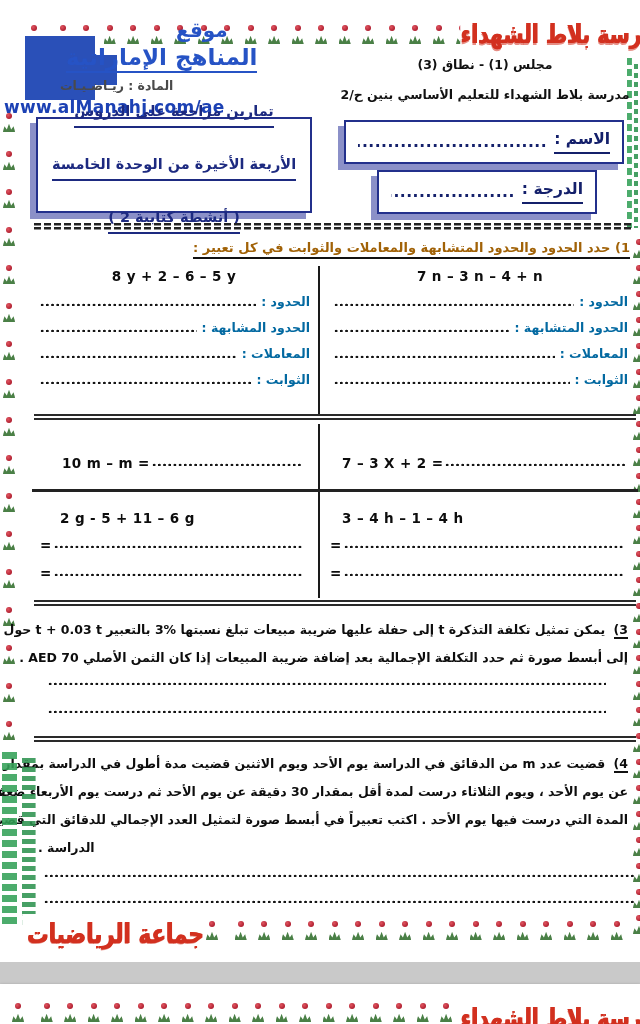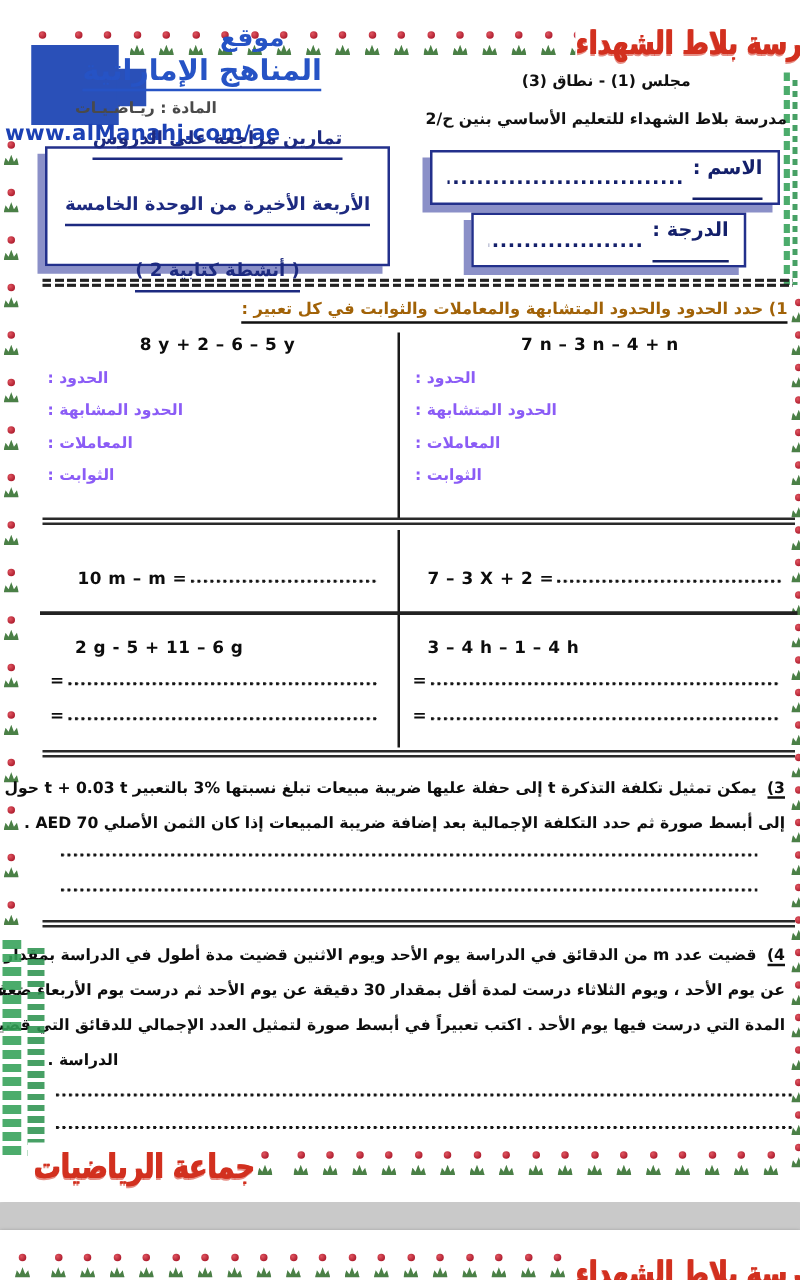--- a/index.html
+++ b/index.html
@@ -46,38 +46,38 @@
   #wm-url{position:absolute;left:4px;top:97px;font-size:17px;font-weight:bold;color:#1c41b4;letter-spacing:.3px;}
 
   .shadowbox{position:absolute;background:#fff;border:2.5px solid #23308c;box-shadow:-6px 6px 0 0 #8b90c8;}
   #titlebox{left:36px;top:117px;width:276px;height:96px;display:flex;flex-direction:column;
     align-items:center;justify-content:center;direction:rtl;color:#1d2a80;font-weight:bold;font-size:14.5px;line-height:29px;gap:22px;}
   #titlebox span{border-bottom:2px solid #1d2a80;white-space:nowrap;}
   #namebox{left:344px;top:120px;width:280px;height:44px;}
   #gradebox{left:377px;top:170px;width:220px;height:44px;}
   .fieldrow{display:flex;direction:rtl;align-items:center;height:100%;padding:0 12px;gap:7px;
     color:#14206b;font-weight:bold;font-size:15.5px;}
-  .fieldrow .u{border-bottom:2px solid #14206b;padding-bottom:15px;white-space:nowrap;}
+  .fieldrow .u{border-bottom:2px solid #14206b;padding-bottom:4px;white-space:nowrap;}
   .fieldrow .fdots{overflow:hidden;white-space:nowrap;letter-spacing:.5px;color:#14206b;}
 
   
   .sep-eq{position:absolute;left:34px;width:600px;height:7px;
     background-image:repeating-linear-gradient(90deg,#222 0 7px,transparent 7px 10px),
                      repeating-linear-gradient(90deg,#222 0 7px,transparent 7px 10px);
     background-size:100% 2.5px;background-position:0 0,0 4px;background-repeat:no-repeat;}
   .sep2{position:absolute;left:34px;width:602px;height:6px;border-top:2px solid #2a2a2a;border-bottom:2px solid #2a2a2a;}
   .hline{position:absolute;left:32px;top:489px;width:606px;height:2.5px;background:#222;}
   .vline{position:absolute;width:2px;background:#1a1a1a;}
 
   
   .qhead{position:absolute;right:10px;direction:rtl;text-align:left;font-weight:bold;font-size:13px;color:#a16207;}
   .qhead .uall{border-bottom:2px solid #111;padding-bottom:2px;white-space:nowrap;}
   .col{position:absolute;top:268px;}
   .expr{direction:ltr;text-align:center;font-weight:bold;font-size:13.5px;color:#0d0d0d;height:26px;letter-spacing:.4px;}
-  .lblrow{display:flex;direction:rtl;align-items:flex-end;height:26px;font-weight:bold;font-size:12.5px;color:#8b5cf6;flex-direction:column;}
+  .lblrow{display:flex;direction:rtl;height:26px;font-weight:bold;font-size:12.5px;color:#0369a1;}
   .lbl{white-space:nowrap;}
   .dots{background-image:radial-gradient(circle at 2px 2px,#141414 1.25px,transparent 1.55px);
     background-size:5.2px 4.2px;background-repeat:repeat-x;background-position:left bottom;}
   .dotfill{flex:1;height:13px;margin:0 5px 4px 2px;}
   .dotline{position:absolute;height:6px;}
   .exprrow{position:absolute;display:flex;direction:ltr;align-items:flex-end;font-weight:bold;font-size:13.5px;color:#0d0d0d;letter-spacing:.4px;}
   .exprrow .lbl{white-space:nowrap;}
   .expr2{position:absolute;direction:ltr;font-weight:bold;font-size:13.5px;color:#0d0d0d;letter-spacing:.4px;white-space:nowrap;}
   .qtext{position:absolute;direction:rtl;text-align:right;font-weight:bold;font-size:12.5px;color:#0d0d0d;line-height:28px;}
   .qtext div{white-space:nowrap;}

